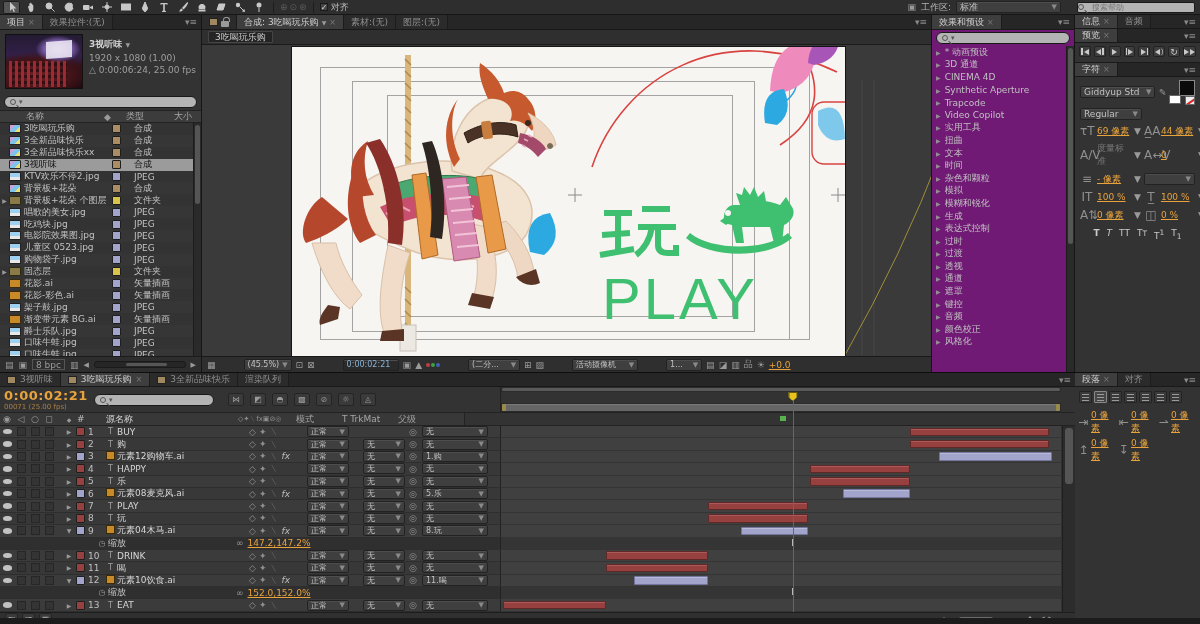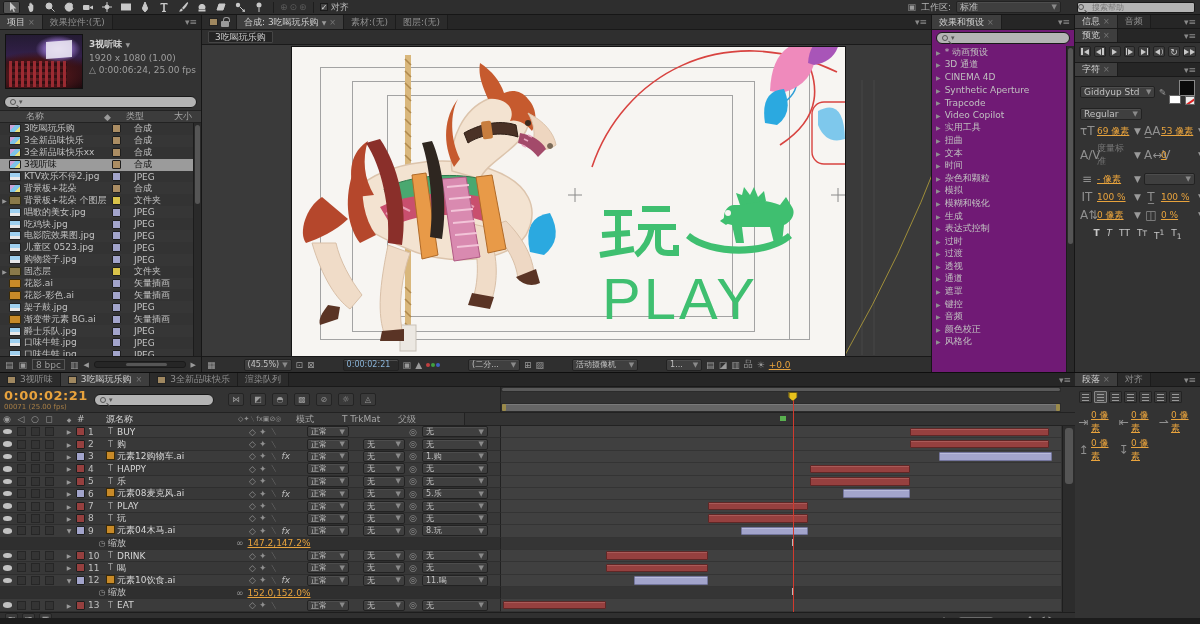--- a/index.html
+++ b/index.html
@@ -885,21 +885,21 @@
       <span class="dd" style="width:62px">
           <span>Regular</span>
           <span class="car">▼</span>
         </span>
     </div>
     <div class="crow">
       <span class="cic">τT</span>
       <span class="cval"><u class="ov">69 像素</u></span>
         <span class="car glyph">▼</span>
       <span class="cic">A̲A</span>
-      <span class="cval"><u class="ov">53 像素</u></span>
+      <span class="cval"><u class="ov">44 像素</u></span>
         <span class="car glyph">▼</span>
     </div>
     <div class="crow">
       <span class="cic">A∕V</span>
       <span class="cval" style="color:#777"><span>度量标准</span></span>
         <span class="car glyph">▼</span>
       <span class="cic">A↔V</span>
       <span class="cval"><u class="ov">0</u></span>
         <span class="car glyph">▼</span>
     </div>

